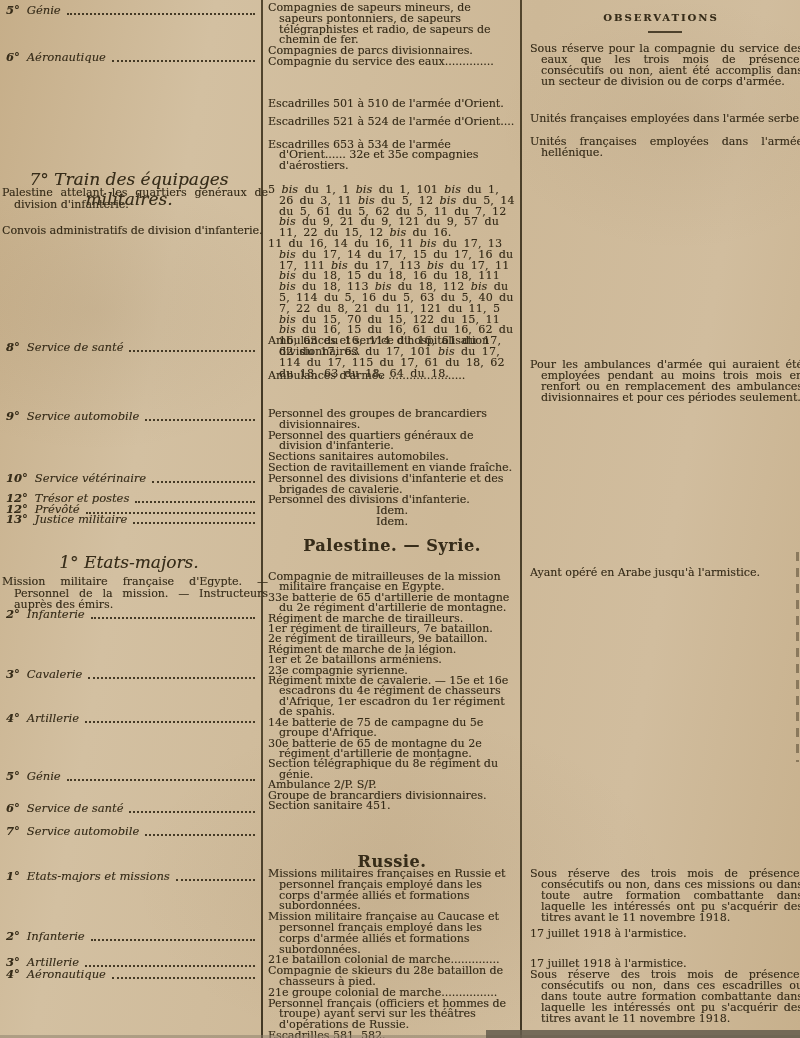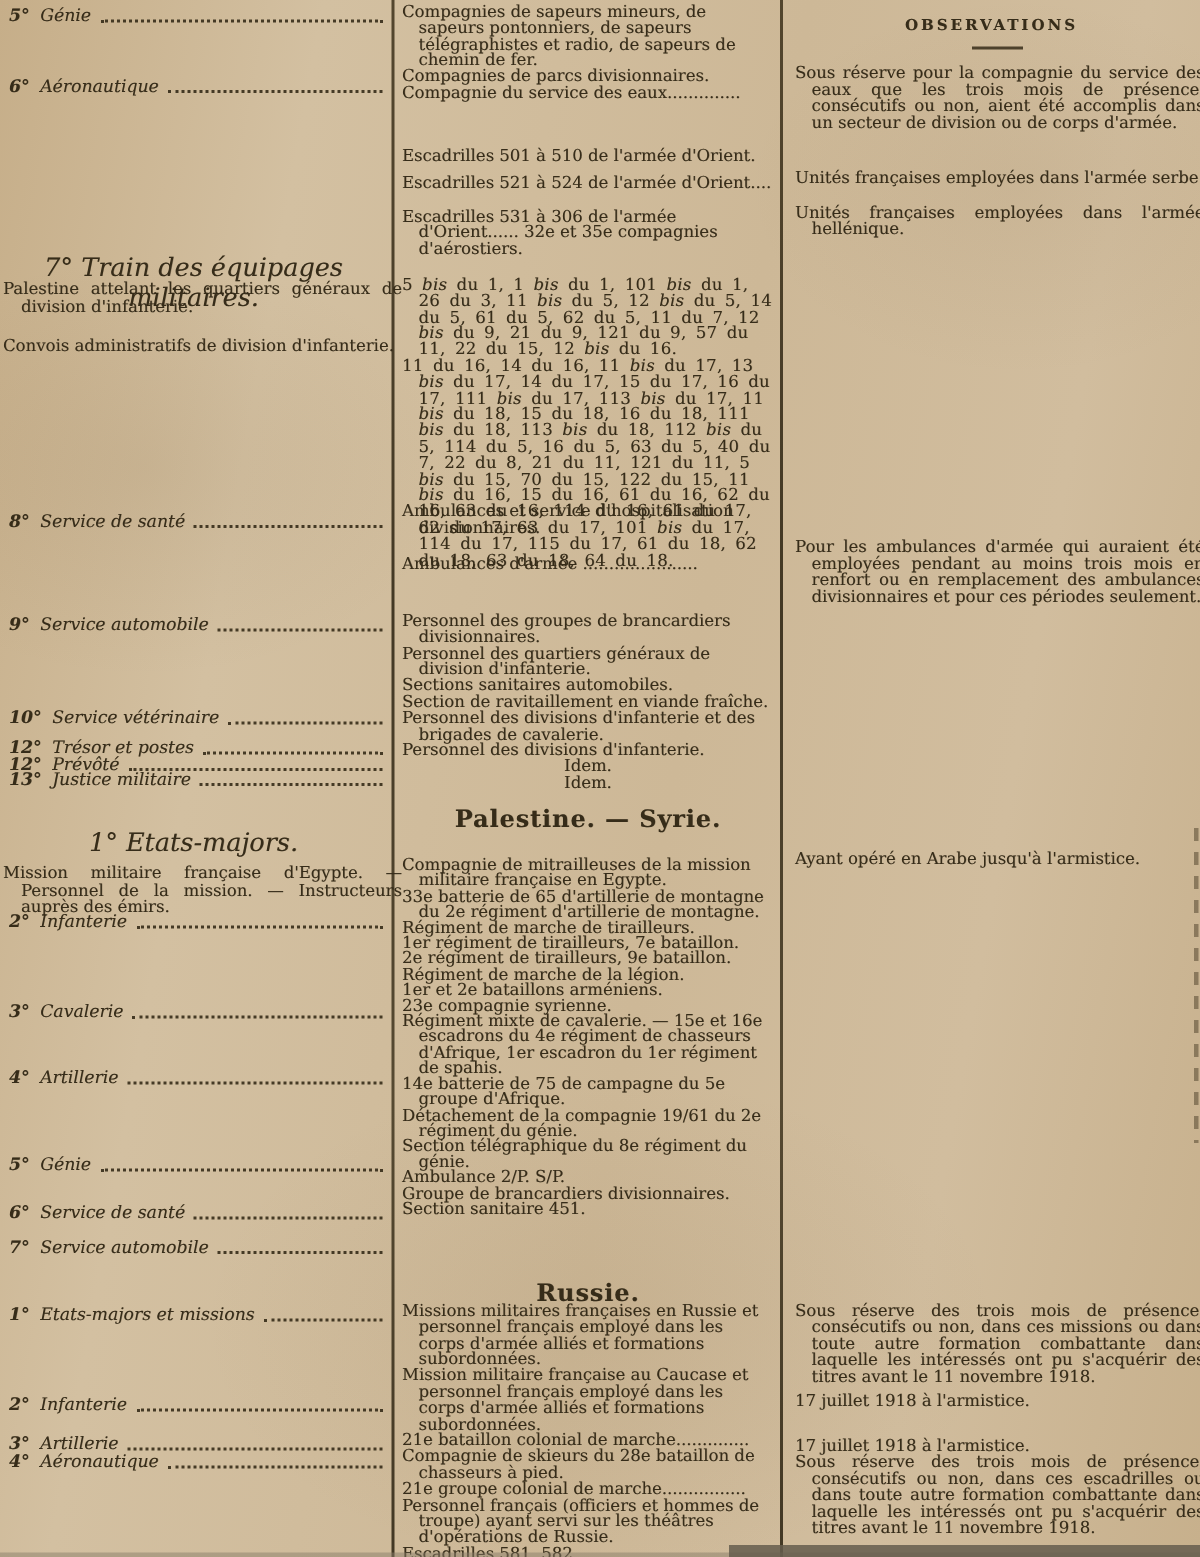--- a/index.html
+++ b/index.html
@@ -161,21 +161,21 @@
   </div>
 
   <div class="mblock" style="top:3px">
     <p class="hang just">Compagnies de sapeurs mineurs, de sapeurs pontonniers, de sapeurs télégraphistes et radio, de sapeurs de chemin de fer.</p>
     <p>Compagnies de parcs divisionnaires.</p>
     <p>Compagnie du service des eaux..............</p>
   </div>
   <div class="mblock" style="top:99px">
     <p style="margin-bottom:7px">Escadrilles 501 à 510 de l'armée d'Orient.</p>
     <p style="margin-bottom:12px">Escadrilles 521 à 524 de l'armée d'Orient....</p>
-    <p class="hang">Escadrilles 531 à 306 de l'armée d'Orient...... 32e et 35e compagnies d'aérostiers.</p>
+    <p class="hang">Escadrilles 653 à 534 de l'armée d'Orient...... 32e et 35e compagnies d'aérostiers.</p>
   </div>
   <div class="mblock numbers" style="top:185px">
     <p class="hang just">5 <i>bis</i> du 1, 1 <i>bis</i> du 1, 101 <i>bis</i> du 1, 26 du 3, 11 <i>bis</i> du 5, 12 <i>bis</i> du 5, 14 du 5, 61 du 5, 62 du 5, 11 du 7, 12 <i>bis</i> du 9, 21 du 9, 121 du 9, 57 du 11, 22 du 15, 12 <i>bis</i> du 16.</p>
     <p class="hang just">11 du 16, 14 du 16, 11 <i>bis</i> du 17, 13 <i>bis</i> du 17, 14 du 17, 15 du 17, 16 du 17, 111 <i>bis</i> du 17, 113 <i>bis</i> du 17, 11 <i>bis</i> du 18, 15 du 18, 16 du 18, 111 <i>bis</i> du 18, 113 <i>bis</i> du 18, 112 <i>bis</i> du 5, 114 du 5, 16 du 5, 63 du 5, 40 du 7, 22 du 8, 21 du 11, 121 du 11, 5 <i>bis</i> du 15, 70 du 15, 122 du 15, 11 <i>bis</i> du 16, 15 du 16, 61 du 16, 62 du 16, 63 du 16, 114 du 16, 61 du 17, 62 du 17, 63 du 17, 101 <i>bis</i> du 17, 114 du 17, 115 du 17, 61 du 18, 62 du 18, 63 du 18, 64 du 18.</p>
   </div>
   <div class="mblock" style="top:336px">
     <p class="hang">Ambulances et service d'hospitalisation divisionnaires.</p>
     <p style="margin-top:13px">Ambulances d'armée ......................</p>
   </div>
   <div class="mblock" style="top:409px">
@@ -194,21 +194,21 @@
     <p class="hang">Compagnie de mitrailleuses de la mission militaire française en Egypte.</p>
     <p class="hang">33e batterie de 65 d'artillerie de montagne du 2e régiment d'artillerie de montagne.</p>
     <p class="hang">Régiment de marche de tirailleurs.</p>
     <p class="hang">1er régiment de tirailleurs, 7e bataillon.</p>
     <p class="hang">2e régiment de tirailleurs, 9e bataillon.</p>
     <p class="hang">Régiment de marche de la légion.</p>
     <p class="hang">1er et 2e bataillons arméniens.</p>
     <p class="hang">23e compagnie syrienne.</p>
     <p class="hang">Régiment mixte de cavalerie. — 15e et 16e escadrons du 4e régiment de chasseurs d'Afrique, 1er escadron du 1er régiment de spahis.</p>
     <p class="hang">14e batterie de 75 de campagne du 5e groupe d'Afrique.</p>
-    <p class="hang">Détachement de la compagnie 19/61 du 2e régiment du génie.</p>
+    <p class="hang">30e batterie de 65 de montagne du 2e régiment d'artillerie de montagne.</p>
     <p class="hang">Section télégraphique du 8e régiment du génie.</p>
     <p class="hang">Ambulance 2/P. S/P.</p>
     <p class="hang">Groupe de brancardiers divisionnaires.</p>
     <p class="hang">Section sanitaire 451.</p>
   </div>
 
   <div class="mheading" style="top:852px">Russie.</div>
   <div class="mblock" style="top:869px">
     <p class="hang">Missions militaires françaises en Russie et personnel français employé dans les corps d'armée alliés et formations subordonnées.</p>
     <p class="hang">Mission militaire française au Caucase et personnel français employé dans les corps d'armée alliés et formations subordonnées.</p>

